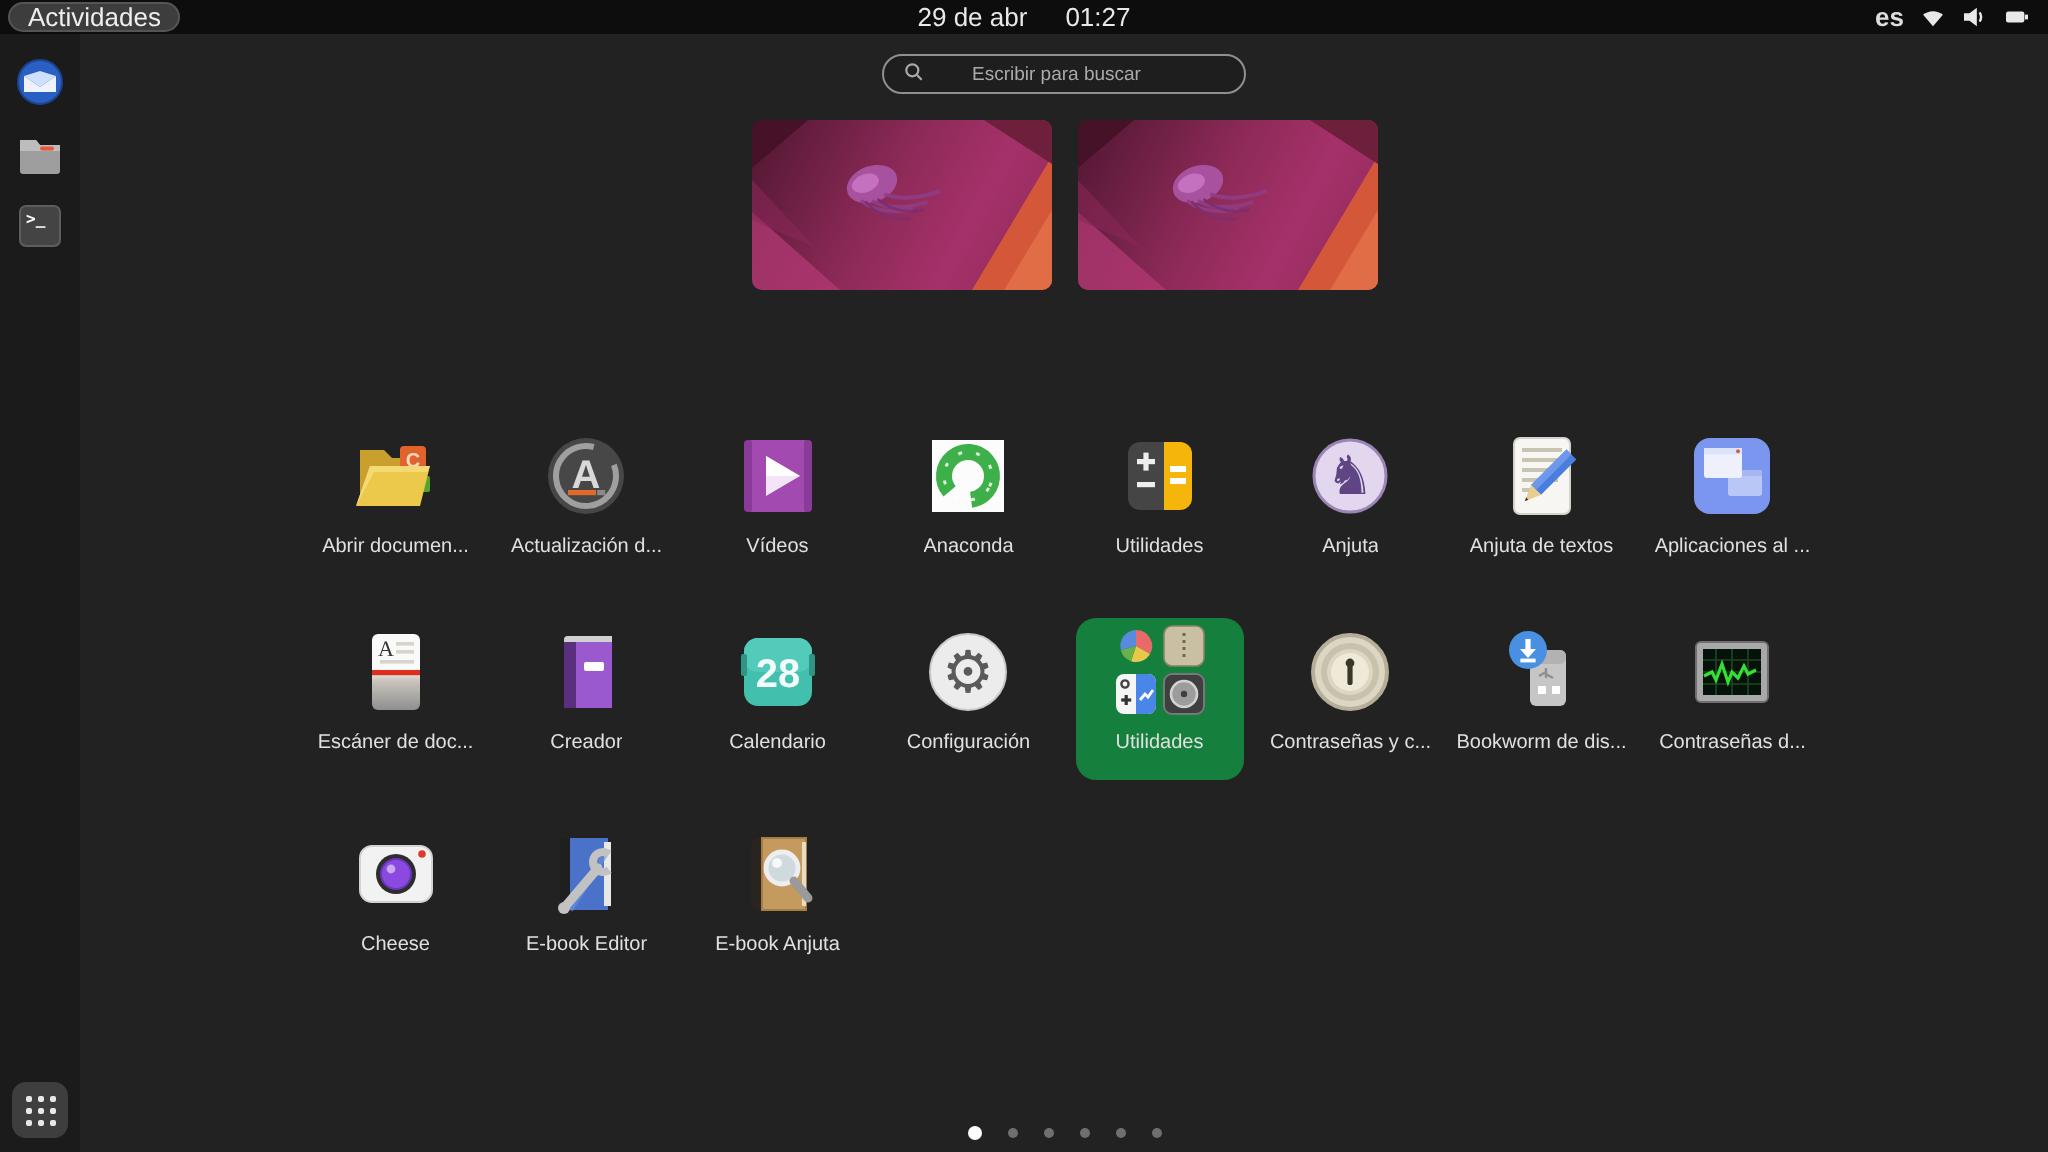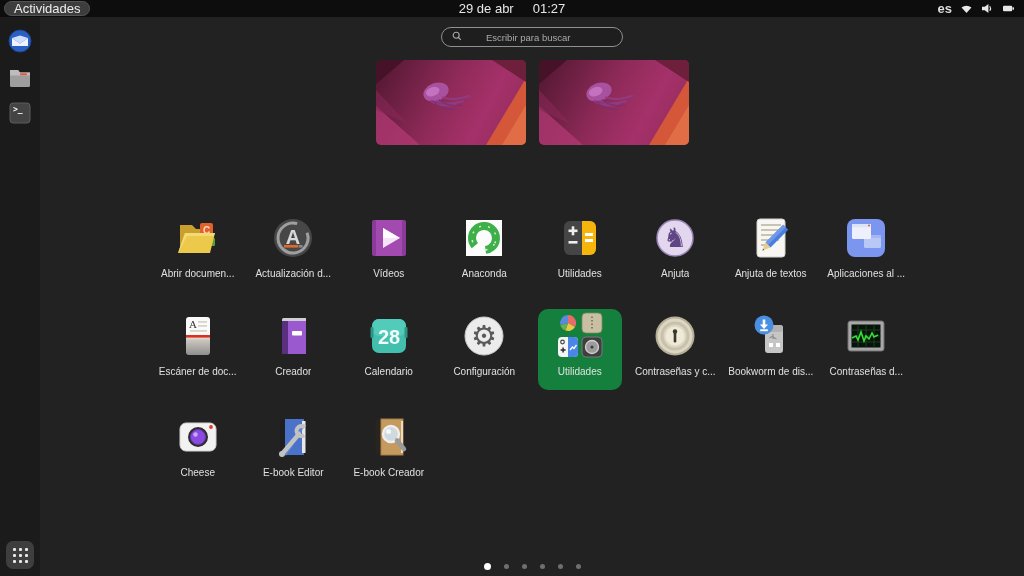--- a/index.html
+++ b/index.html
@@ -417,21 +417,21 @@
           <path d="M14 6 h24 v36 H14 a3.5 3.5 0 0 1 -3.5-3.5 V9.5 A3.5 3.5 0 0 1 14 6z" fill="#2a2420"></path>
           <rect x="16" y="6" width="22" height="36" fill="#c49a5e"></rect>
           <rect x="16" y="6" width="22" height="36" fill="none" stroke="#a57e45"></rect>
           <rect x="36" y="8" width="2" height="32" fill="#e8dcc2"></rect>
           <circle cx="26" cy="21" r="8" fill="#cfe0ea" opacity="0.92"></circle>
           <circle cx="26" cy="21" r="8" fill="none" stroke="#eeeeee" stroke-width="2.4"></circle>
           <circle cx="23.5" cy="18.5" r="2.5" fill="#ffffff" opacity="0.8"></circle>
           <line x1="32" y1="27.5" x2="39" y2="36" stroke="#9a9a9a" stroke-width="4.5" stroke-linecap="round"></line>
         </svg>
       </div>
-      <div class="applabel">E-book Creador</div>
+      <div class="applabel">E-book Anjuta</div>
     </div>
   </div>
 
 <div class="pager">
     <div class="dot active"></div>
     <div class="dot"></div>
     <div class="dot"></div>
     <div class="dot"></div>
     <div class="dot"></div>
     <div class="dot"></div>

